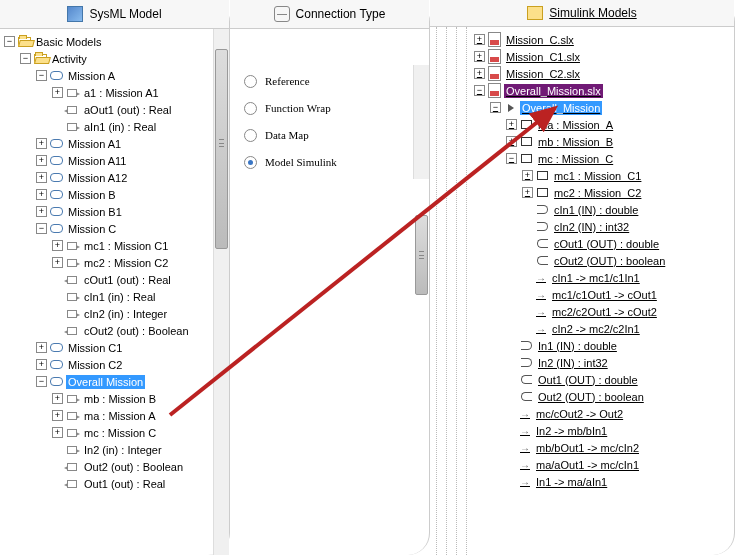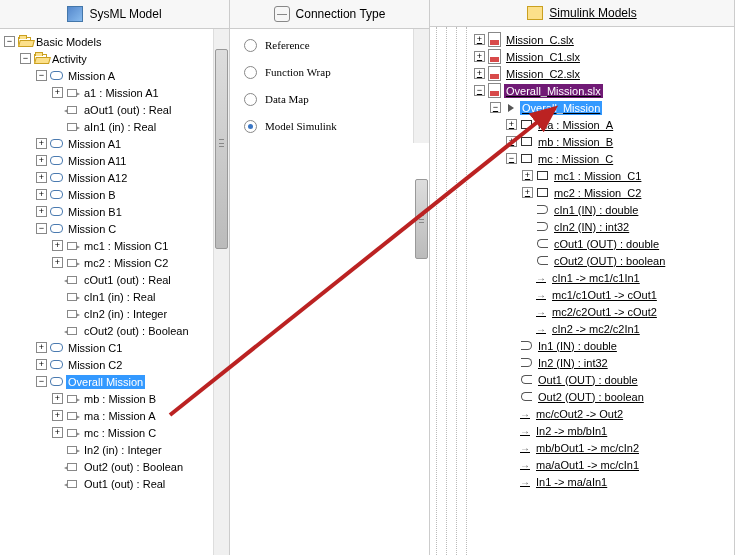--- a/index.html
+++ b/index.html
@@ -1,20 +1,20 @@
 <!DOCTYPE html>
 <html><head>
 <meta charset="utf-8">
 <style>
 * { box-sizing: border-box; margin: 0; padding: 0; }
 body { font-family: Tahoma, Arial, sans-serif; font-size: 11px; background: #fff; color: #000; width: 735px; height: 555px; overflow: hidden; position: relative; }
 .container { display: flex; height: 100%; }
-.panel { border-right: 1px solid #ccc; display: flex; flex-direction: column; }
+.panel { border-right: 1px solid #ccc; display: flex; flex-direction: column; border-radius: 22px; }
 .panel-left { width: 230px; }
-.panel-mid { width: 200px; }
+.panel-mid { width: 200px; gap: 36px; }
 .panel-right { flex: 1; text-decoration: underline; }
 .header { display: flex; align-items: center; justify-content: center; gap: 6px; padding: 6px 8px; border-bottom: 1px solid #ccc; background: #f7f7f7; font-size: 12px; }
 .header-icon { width: 16px; height: 16px; display: inline-block; }
 .tree-body { overflow: auto; flex: 1; padding: 4px 0; position: relative; }
 .scrollbar { position: absolute; right: 0; top: 0; width: 16px; height: 100%; background: #f0f0f0; border-left: 1px solid #ddd; }
 .scroll-thumb { position: absolute; left: 1px; right: 1px; background: linear-gradient(#ddd,#bbb); border: 1px solid #999; border-radius: 2px; }
 .scroll-handle { position: absolute; left: 3px; right: 3px; top: 45%; height: 8px; display: flex; flex-direction: column; justify-content: space-between; }
 .scroll-handle span { height: 1px; background: #888; }
 .tree { padding-left: 4px; }
 .node { display: flex; align-items: center; height: 17px; white-space: nowrap; }

